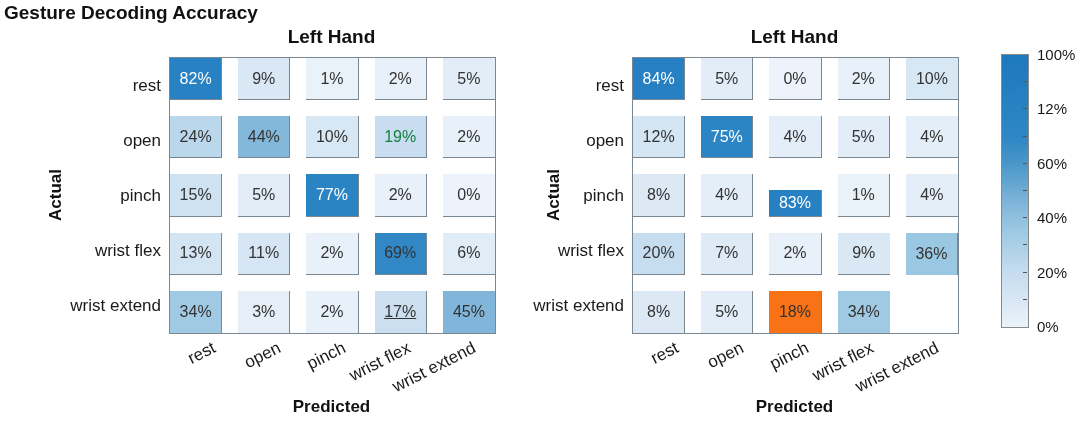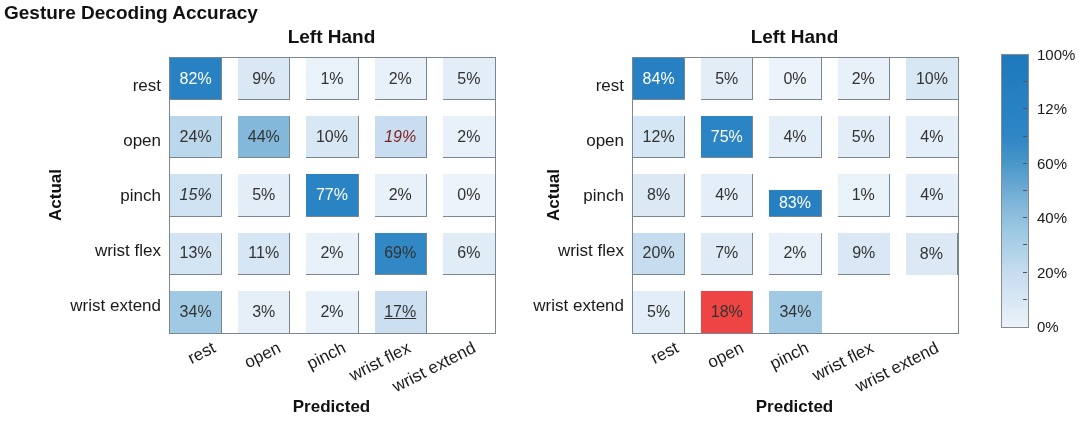--- a/index.html
+++ b/index.html
@@ -90,36 +90,37 @@
       <div class="panel-title" style="left: 169px;">Left Hand</div>
       <div class="matrix" style="left: 169px;">
         <div class="cell" style="background: rgb(39, 129, 194); color: rgb(255, 255, 255);">82%</div>
         <div class="cell" style="background: rgb(218, 232, 245); color: rgb(51, 51, 51);">9%</div>
         <div class="cell" style="background: rgb(234, 242, 249); color: rgb(51, 51, 51);">1%</div>
         <div class="cell" style="background: rgb(232, 241, 249); color: rgb(51, 51, 51);">2%</div>
         <div class="cell last-col" style="background: rgb(226, 237, 247); color: rgb(51, 51, 51);">5%</div>
         <div class="cell" style="background: rgb(187, 215, 236); color: rgb(51, 51, 51);">24%</div>
         <div class="cell" style="background: rgb(132, 184, 219); color: rgb(51, 51, 51);">44%</div>
         <div class="cell" style="background: rgb(216, 231, 244); color: rgb(51, 51, 51);">10%</div>
-        <div class="cell" style="background: rgb(200, 221, 240); color: #7f1d1d; font-style: italic;">19%</div>
+        <div class="cell" style="background: rgb(200, 221, 240); color: #15803d;">19%</div>
         <div class="cell last-col" style="background: rgb(232, 241, 249); color: rgb(51, 51, 51);">2%</div>
-        <div class="cell" style="background: rgb(207, 226, 242); color: rgb(51, 51, 51); font-style: italic;">15%</div>
+        <div class="cell" style="background: rgb(207, 226, 242); color: rgb(51, 51, 51);">15%</div>
         <div class="cell" style="background: rgb(226, 237, 247); color: rgb(51, 51, 51);">5%</div>
         <div class="cell" style="background: rgb(42, 131, 195); color: rgb(255, 255, 255);">77%</div>
         <div class="cell" style="background: rgb(232, 241, 249); color: rgb(51, 51, 51);">2%</div>
         <div class="cell last-col" style="background: rgb(236, 243, 250); color: rgb(51, 51, 51);">0%</div>
         <div class="cell" style="background: rgb(211, 228, 243); color: rgb(51, 51, 51);">13%</div>
         <div class="cell" style="background: rgb(214, 230, 244); color: rgb(51, 51, 51);">11%</div>
         <div class="cell" style="background: rgb(232, 241, 249); color: rgb(51, 51, 51);">2%</div>
         <div class="cell" style="background: rgb(49, 136, 197); color: rgb(51, 51, 51);">69%</div>
         <div class="cell last-col" style="background: rgb(224, 236, 246); color: rgb(51, 51, 51);">6%</div>
         <div class="cell last-row" style="background: rgb(160, 202, 228); color: rgb(51, 51, 51);">34%</div>
         <div class="cell last-row" style="background: rgb(230, 239, 248); color: rgb(51, 51, 51);">3%</div>
         <div class="cell last-row" style="background: rgb(232, 241, 249); color: rgb(51, 51, 51);">2%</div>
         <div class="cell last-row" style="background: rgb(203, 223, 241); color: rgb(51, 51, 51); text-decoration: underline;">17%</div>
+        <div class="cell last-col last-row" style="background: rgb(129, 182, 218); color: rgb(51, 51, 51);">45%</div>
       </div>
       <div class="row-label" style="left: -2px; top: 85.5px;">rest</div>
       <div class="row-label" style="left: -2px; top: 140.5px;">open</div>
       <div class="row-label" style="left: -2px; top: 195.5px;">pinch</div>
       <div class="row-label" style="left: -2px; top: 250.5px;">wrist flex</div>
       <div class="row-label" style="left: -2px; top: 305.5px;">wrist extend</div>
       <div class="col-label" style="left: 39.5px;">rest</div>
       <div class="col-label" style="left: 104.5px;">open</div>
       <div class="col-label" style="left: 169.5px;">pinch</div>
       <div class="col-label" style="left: 234.5px;">wrist flex</div>
@@ -140,23 +141,24 @@
         <div class="cell last-col" style="background: rgb(228, 238, 248); color: rgb(51, 51, 51);">4%</div>
         <div class="cell" style="background: rgb(220, 233, 245); color: rgb(51, 51, 51);">8%</div>
         <div class="cell" style="background: rgb(228, 238, 248); color: rgb(51, 51, 51);">4%</div>
         <div class="cell" style="background: rgb(39, 128, 194); color: rgb(255, 255, 255); margin-top: 16px;">83%</div>
         <div class="cell" style="background: rgb(234, 242, 249); color: rgb(51, 51, 51);">1%</div>
         <div class="cell last-col" style="background: rgb(228, 238, 248); color: rgb(51, 51, 51);">4%</div>
         <div class="cell" style="background: rgb(198, 220, 239); color: rgb(51, 51, 51);">20%</div>
         <div class="cell" style="background: rgb(222, 235, 246); color: rgb(51, 51, 51);">7%</div>
         <div class="cell" style="background: rgb(232, 241, 249); color: rgb(51, 51, 51);">2%</div>
         <div class="cell last-col" style="background: rgb(218, 232, 245); color: rgb(51, 51, 51);">9%</div>
+        <div class="cell last-row" style="background: rgb(154, 199, 226); color: rgb(51, 51, 51);">36%</div>
         <div class="cell last-row" style="background: rgb(220, 233, 245); color: rgb(51, 51, 51);">8%</div>
         <div class="cell last-row" style="background: rgb(226, 237, 247); color: rgb(51, 51, 51);">5%</div>
-        <div class="cell last-row" style="background: #ef4444; color: rgb(51, 51, 51); text-align: right;">18%</div>
+        <div class="cell last-row" style="background: #f97316; color: rgb(51, 51, 51); text-align: right;">18%</div>
         <div class="cell last-col last-row" style="background: rgb(160, 202, 228); color: rgb(51, 51, 51);">34%</div>
       </div>
       <div class="row-label" style="left: 461px; top: 85.5px;">rest</div>
       <div class="row-label" style="left: 461px; top: 140.5px;">open</div>
       <div class="row-label" style="left: 461px; top: 195.5px;">pinch</div>
       <div class="row-label" style="left: 461px; top: 250.5px;">wrist flex</div>
       <div class="row-label" style="left: 461px; top: 305.5px;">wrist extend</div>
       <div class="col-label" style="left: 502.5px;">rest</div>
       <div class="col-label" style="left: 567.5px;">open</div>
       <div class="col-label" style="left: 632.5px;">pinch</div>

